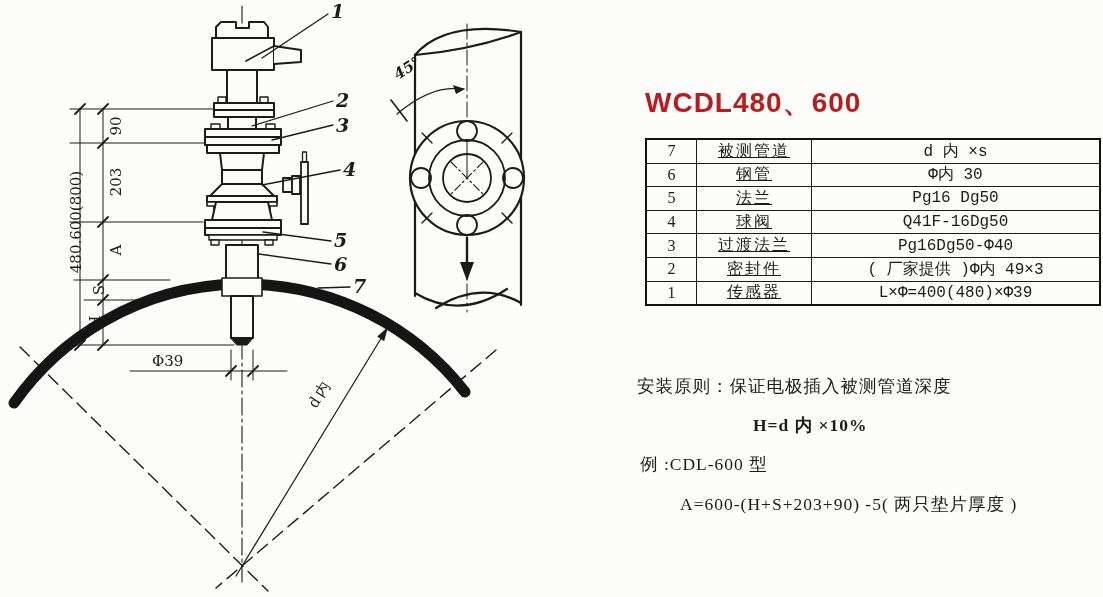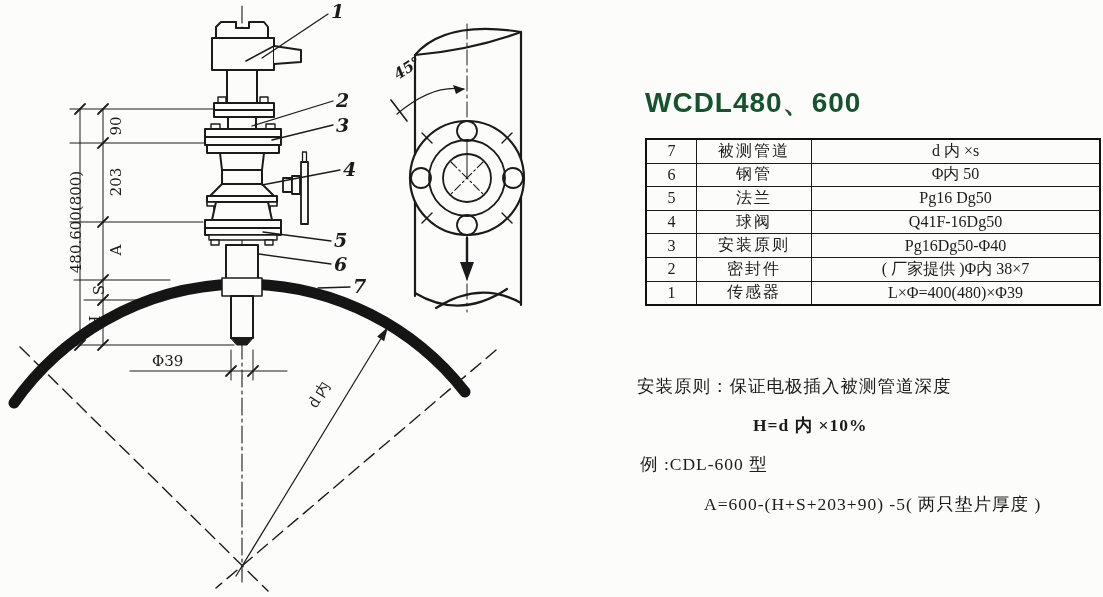--- a/index.html
+++ b/index.html
@@ -9,40 +9,40 @@
     font-family:"Liberation Serif","DejaVu Serif",serif;
   }
   .drawing{position:absolute;left:0;top:0;}
   svg text{fill:#1b1b1b;}
   .dimtxt{font-size:15px;font-family:"DejaVu Serif",serif;}
   .callout{font-size:19px;font-style:italic;font-weight:bold;font-family:"DejaVu Serif",serif;}
   .panel{position:absolute;left:628px;top:0;width:470px;}
   .title{
     position:absolute;left:17px;top:84px;
     font-family:"Liberation Sans","DejaVu Sans",sans-serif;
-    font-weight:bold;font-size:28px;letter-spacing:1px;color:#14532d;
+    font-weight:bold;font-size:28px;letter-spacing:1px;color:#b91c1c;
   }
   table.parts{
     position:absolute;left:17px;top:138px;width:438px;
     border-collapse:collapse;table-layout:fixed;
   }
   table.parts td{
     border:1.6px solid #1b1b1b;height:22.6px;
     text-align:center;vertical-align:middle;
     font-size:16px;padding:0 2px;white-space:nowrap;overflow:hidden;
   }
   table.parts{border:2.4px solid #111;}
   td.c-num{width:45px;}
-  td.c-name{width:110px;letter-spacing:2px;}
-  td.c-spec{width:283px;}
+  td.c-name{width:110px;letter-spacing:2px;text-decoration:underline;}
+  td.c-spec{width:283px;font-family:Liberation Mono, monospace;}
   .note{position:absolute;font-size:17.5px;letter-spacing:1px;white-space:nowrap;}
   .n1{left:9px;top:374px;}
   .n2{left:125px;top:413px;font-weight:bold;}
   .n3{left:12px;top:452px;}
-  .n4{left:52px;top:492px;margin-left:24px;}
+  .n4{left:52px;top:492px;}
 </style>
 </head>
 <body>
 
 <svg class="drawing" width="630" height="597" viewBox="0 0 630 597" stroke-linecap="round" stroke-linejoin="round">
 
   <g stroke="#1b1b1b" stroke-width="1" fill="none">
 
     <line x1="70" y1="109" x2="214" y2="109"></line>
     <line x1="70" y1="143" x2="207" y2="143"></line>
@@ -223,41 +223,41 @@
   <table class="parts">
     <tbody>
       <tr>
         <td class="c-num">7</td>
         <td class="c-name">被测管道</td>
         <td class="c-spec">d 内 ×s</td>
       </tr>
       <tr>
         <td class="c-num">6</td>
         <td class="c-name">钢管</td>
-        <td class="c-spec">Φ内 50</td>
+        <td class="c-spec">Φ内 30</td>
       </tr>
       <tr>
         <td class="c-num">5</td>
         <td class="c-name">法兰</td>
         <td class="c-spec">Pg16 Dg50</td>
       </tr>
       <tr>
         <td class="c-num">4</td>
         <td class="c-name">球阀</td>
         <td class="c-spec">Q41F-16Dg50</td>
       </tr>
       <tr>
         <td class="c-num">3</td>
-        <td class="c-name">安装原则</td>
+        <td class="c-name">过渡法兰</td>
         <td class="c-spec">Pg16Dg50-Φ40</td>
       </tr>
       <tr>
         <td class="c-num">2</td>
         <td class="c-name">密封件</td>
-        <td class="c-spec">( 厂家提供 )Φ内 38×7</td>
+        <td class="c-spec">( 厂家提供 )Φ内 49×3</td>
       </tr>
       <tr>
         <td class="c-num">1</td>
         <td class="c-name">传感器</td>
         <td class="c-spec">L×Φ=400(480)×Φ39</td>
       </tr>
     </tbody>
   </table>
 
   <div class="note n1">安装原则：保证电极插入被测管道深度</div>

